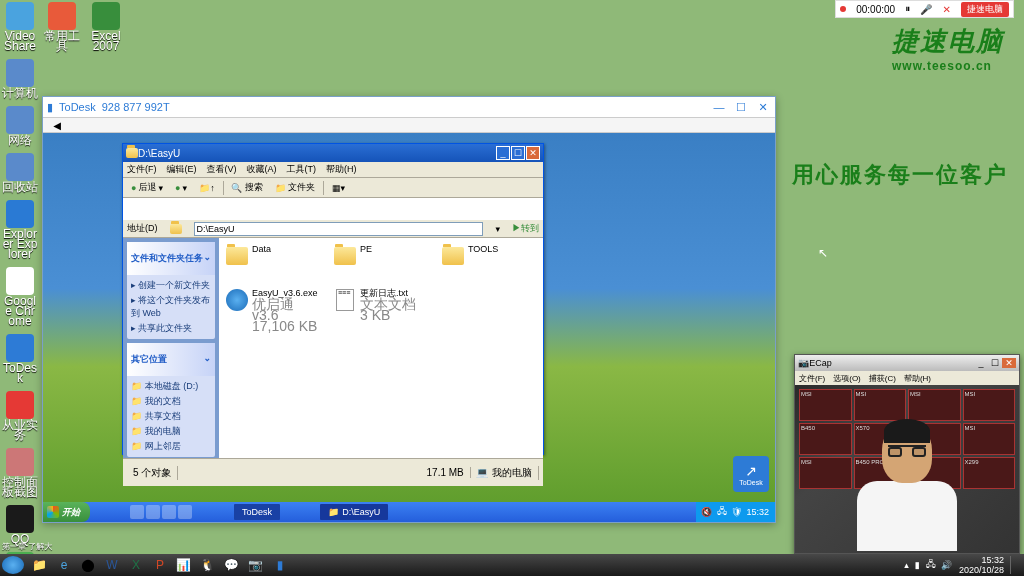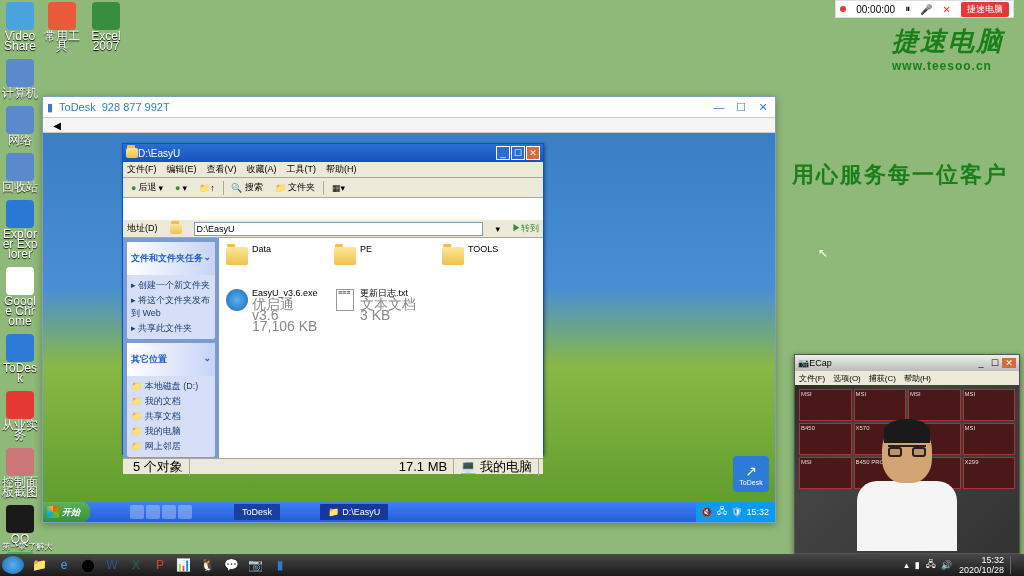--- a/index.html
+++ b/index.html
@@ -48,21 +48,21 @@
 .ex-panel-h { background: linear-gradient(to right, #fff, #c6d3f7); padding: 10px 4px; font-size: 9px; color: #215dc6; font-weight: bold; display: flex; justify-content: space-between; cursor: pointer; }
 .ex-panel-b { padding: 3px 4px; }
 .ex-panel-b div { padding: 1px 0; cursor: pointer; display: flex; align-items: center; gap: 2px; }
 .ex-content { flex: 1; background: #fff; padding: 6px; display: flex; flex-wrap: wrap; align-content: flex-start; gap: 20px; }
 .ex-item { width: 88px; display: flex; align-items: flex-start; gap: 3px; cursor: pointer; }
 .ex-item .ico { width: 24px; height: 24px; flex-shrink: 0; display: flex; align-items: center; justify-content: center; }
 .ex-item .txt { font-size: 9px; line-height: 11px; }
 .ex-item .sub { font-size: 14px; color: #888; }
 .folder-ico { background: linear-gradient(to bottom, #fce89a, #f0c14b); border-radius: 2px; width: 22px; height: 18px; position: relative; }
 .folder-ico::before { content: ''; position: absolute; top: -3px; left: 1px; width: 8px; height: 3px; background: #f0c14b; border-radius: 1px 1px 0 0; }
-.ex-status { height: 16px; background: #ece9d8; border-top: 1px solid #aca899; display: flex; align-items: center; font-size: 13px; padding: 0 4px; }
+.ex-status { height: 28px; background: #ece9d8; border-top: 1px solid #aca899; display: flex; align-items: center; font-size: 10px; padding: 0 4px; }
 .ex-status .cell { padding: 0 6px; border-right: 1px solid #aca899; }
 .ex-status .spacer { flex: 1; }
 
 .td-dock { position: absolute; right: 6px; bottom: 30px; width: 36px; height: 36px; background: #2d7bd6; border-radius: 4px; display: flex; flex-direction: column; align-items: center; justify-content: center; color: #fff; font-size: 7px; cursor: pointer; }
 
 .xp-taskbar { position: absolute; bottom: 0; left: 0; right: 0; height: 20px; background: linear-gradient(to bottom, #3c81f3, #245edb); display: flex; align-items: center; font-size: 9px; gap: 36px; }
 .xp-start { height: 100%; padding: 0 10px 0 4px; background: linear-gradient(to bottom, #5ab35a, #388e3c); color: #fff; font-weight: bold; font-style: italic; display: flex; align-items: center; gap: 3px; cursor: pointer; border-radius: 0 8px 8px 0; }
 .xp-ql { display: flex; gap: 2px; padding: 0 4px; }
 .xp-ql div { width: 14px; height: 14px; background: rgba(255,255,255,.3); border-radius: 2px; cursor: pointer; }
 .xp-task { height: 16px; padding: 0 8px; background: #1941a5; color: #fff; margin: 0 2px; display: flex; align-items: center; gap: 3px; cursor: pointer; border-radius: 1px; }

